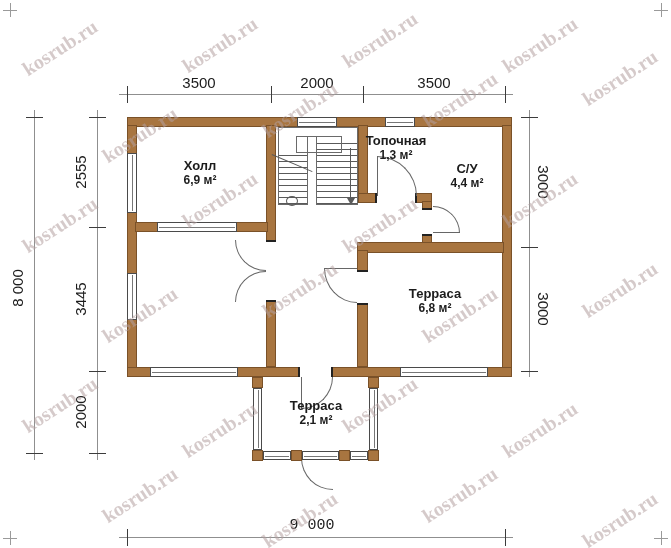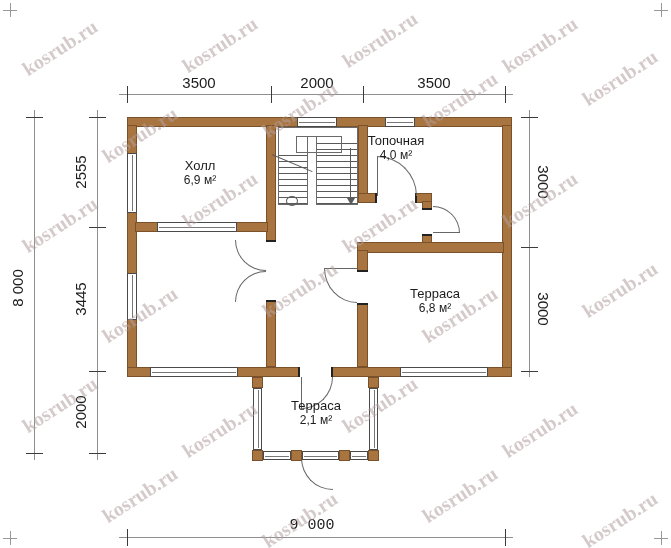--- a/index.html
+++ b/index.html
@@ -31,21 +31,21 @@
   .stair-circle{position:absolute;border:1px solid #5a5a5a;border-radius:50%;}
   .stair-line{position:absolute;background:#5a5a5a;}
   .arrow-down{position:absolute;width:0;height:0;border-left:4px solid transparent;border-right:4px solid transparent;border-top:7px solid #5a5a5a;}
   
   .dimline{position:absolute;background:#8f8f8f;}
   .tick{position:absolute;background:#3c3c3c;}
   .dimlabel{position:absolute;font-size:15px;color:#1c1c1c;text-align:center;width:60px;height:17px;line-height:17px;white-space:nowrap;}
   .rot-ccw{transform:translate(-50%,-50%) rotate(-90deg);}
   .rot-cw{transform:translate(-50%,-50%) rotate(90deg);}
   
-  .room-label{position:absolute;width:96px;text-align:center;color:#1c1c1c;}
+  .room-label{position:absolute;width:96px;text-align:center;color:#1c1c1c;font-weight:bold;}
   .room-label .rname{font-size:13px;line-height:15px;}
   .room-label .rarea{font-size:12px;line-height:14px;}
   
   .wm{position:absolute;font-family:"Liberation Serif", serif;font-weight:bold;font-size:20px;
       color:#b4a0a0;opacity:0.55;transform:translate(-50%,-50%) rotate(-33deg);white-space:nowrap;pointer-events:none;}
   
   .cmark{position:absolute;width:14px;height:14px;}
   .cmark::before{content:"";position:absolute;left:0;right:0;top:7px;border-top:1px solid #9a9a9a;}
   .cmark::after{content:"";position:absolute;top:0;bottom:0;left:7px;border-left:1px solid #9a9a9a;}
 </style>
@@ -124,21 +124,25 @@
   <div class="window h" style="left:263px;top:451px;width:28px;height:9px;"></div>
   <div class="window h" style="left:302px;top:451px;width:37px;height:9px;"></div>
   <div class="window h" style="left:350px;top:451px;width:18px;height:9px;"></div>
 
   <div class="room-label" style="left:152px;top:158px;">
     <div class="rname">Холл</div>
     <div class="rarea">6,9 м²</div>
   </div>
   <div class="room-label" style="left:348px;top:133px;">
     <div class="rname">Топочная</div>
-    <div class="rarea">4,0 м²</div>
+    <div class="rarea">1,3 м²</div>
+  </div>
+  <div class="room-label" style="left:419px;top:161px;">
+    <div class="rname">С/У</div>
+    <div class="rarea">4,4 м²</div>
   </div>
   <div class="room-label" style="left:387px;top:286px;">
     <div class="rname">Терраса</div>
     <div class="rarea">6,8 м²</div>
   </div>
   <div class="room-label" style="left:268px;top:398px;">
     <div class="rname">Терраса</div>
     <div class="rarea">2,1 м²</div>
   </div>
 

